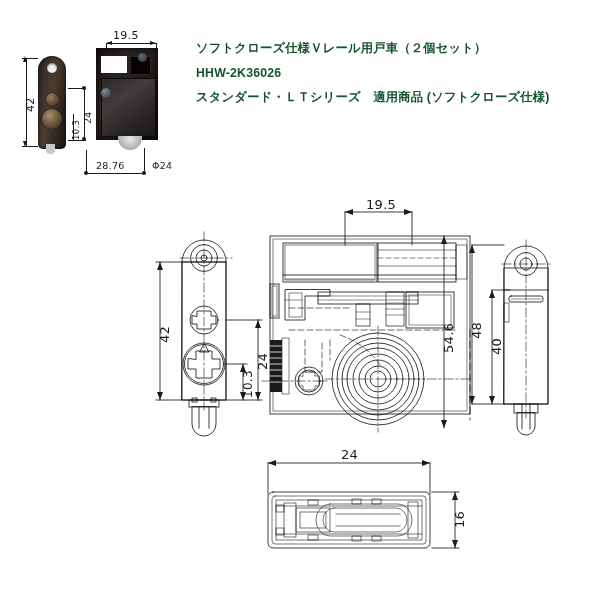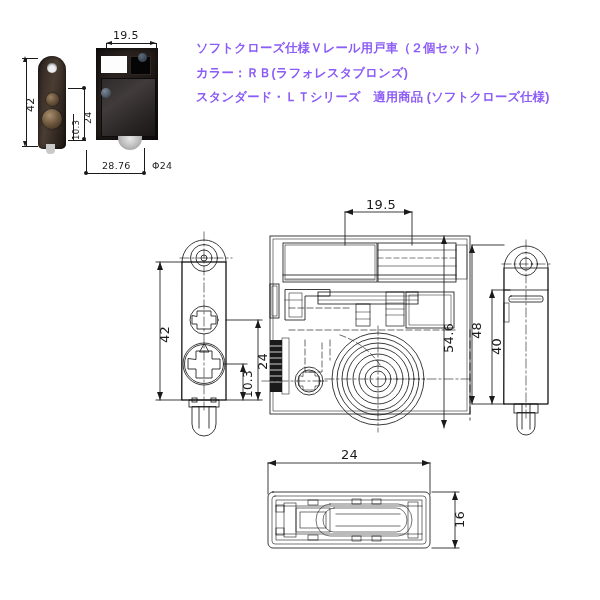--- a/index.html
+++ b/index.html
@@ -9,21 +9,21 @@
     background:#ffffff;
     font-family:"Liberation Sans","DejaVu Sans",sans-serif;
     overflow:hidden;
     position:relative;
   }
   .page{position:absolute;inset:0;width:600px;height:600px;}
 
   
   .spec-text{
     position:absolute;left:196px;top:36px;width:400px;
-    font-size:12.3px;font-weight:700;color:#8b5cf6;
+    font-size:12.3px;font-weight:700;color:#14532d;
     letter-spacing:.2px;
   }
   .spec-line{height:24.5px;line-height:24.5px;white-space:nowrap;}
 
   
   .photo-wrap{position:absolute;left:8px;top:30px;width:180px;height:150px;}
 
   
   .ph-side{
     position:absolute;left:30px;top:26px;width:28px;height:93px;
@@ -150,28 +150,28 @@
     <div class="dim-txt small vert" style="left:74px;top:94px;">24</div>
 
     <div class="ln vln" style="left:65px;top:84px;height:26px;"></div>
     <div class="dim-txt tiny vert" style="left:63px;top:110px;">10.3</div>
 
     <div class="ln hln" style="left:78px;top:143px;width:58px;"></div>
     <div class="tick" style="left:76px;top:141px;width:4px;height:4px;"></div>
     <div class="tick" style="left:134px;top:141px;width:4px;height:4px;"></div>
     <div class="ln vln" style="left:78px;top:120px;height:24px;"></div>
     <div class="ln vln" style="left:136px;top:118px;height:26px;"></div>
-    <div class="dim-txt small" style="left:94px;top:130px;">28.76</div>
+    <div class="dim-txt small" style="left:88px;top:130px;">28.76</div>
 
     <div class="dim-txt small" style="left:144px;top:130px;">Φ24</div>
   </div>
 
   <div class="spec-text">
     <div class="spec-line">ソフトクローズ仕様Ｖレール用戸車（２個セット）</div>
-    <div class="spec-line">カラー：ＲＢ(ラフォレスタブロンズ)</div>
+    <div class="spec-line">HHW-2K36026</div>
     <div class="spec-line">スタンダード・ＬＴシリーズ　適用商品 (ソフトクローズ仕様)</div>
   </div>
 
   <svg class="cadsvg" width="600" height="600" viewBox="0 0 600 600">
     <g stroke="#1a1a1a" fill="none" stroke-width="0.85" stroke-linecap="square">
 
       <g>
 
         <path d="M182 262 A22 22 0 0 1 226 262 L226 400 L182 400 Z"></path>
         <line x1="182" y1="262" x2="226" y2="262"></line>

